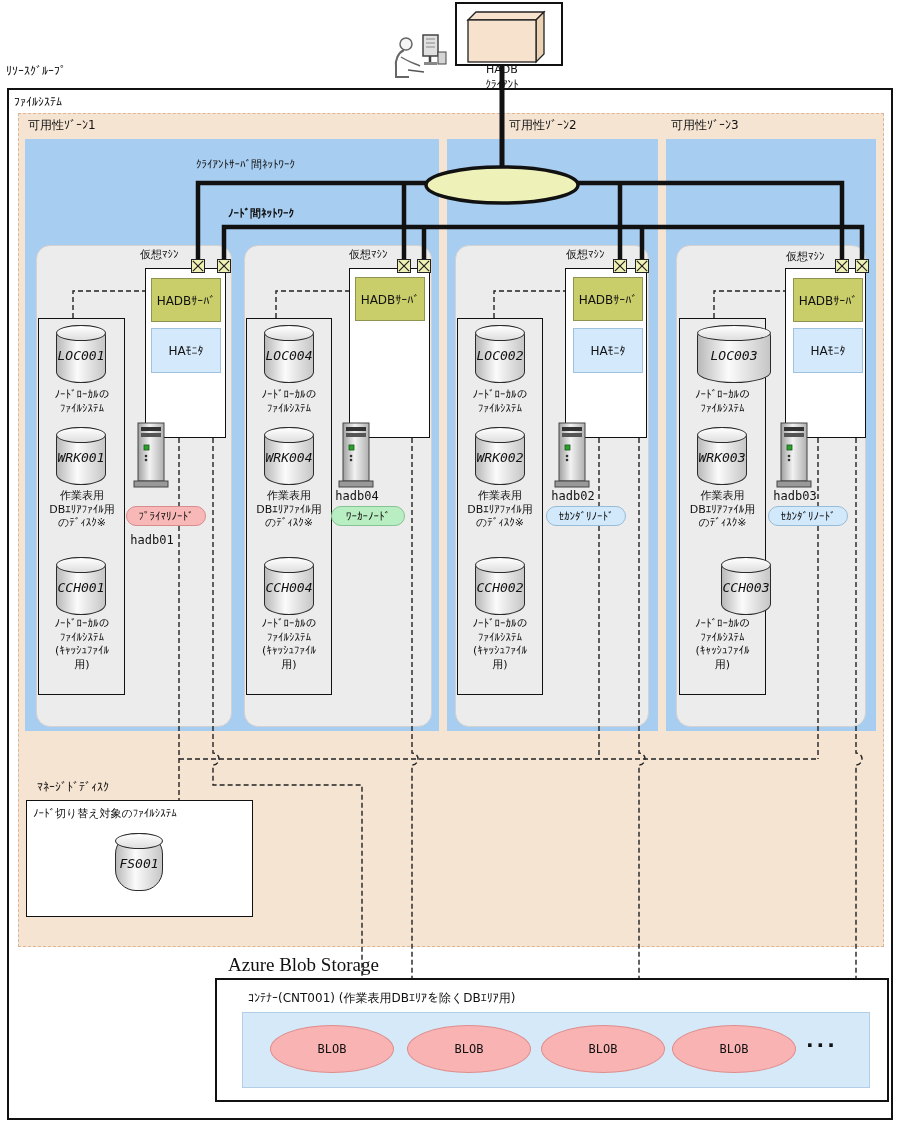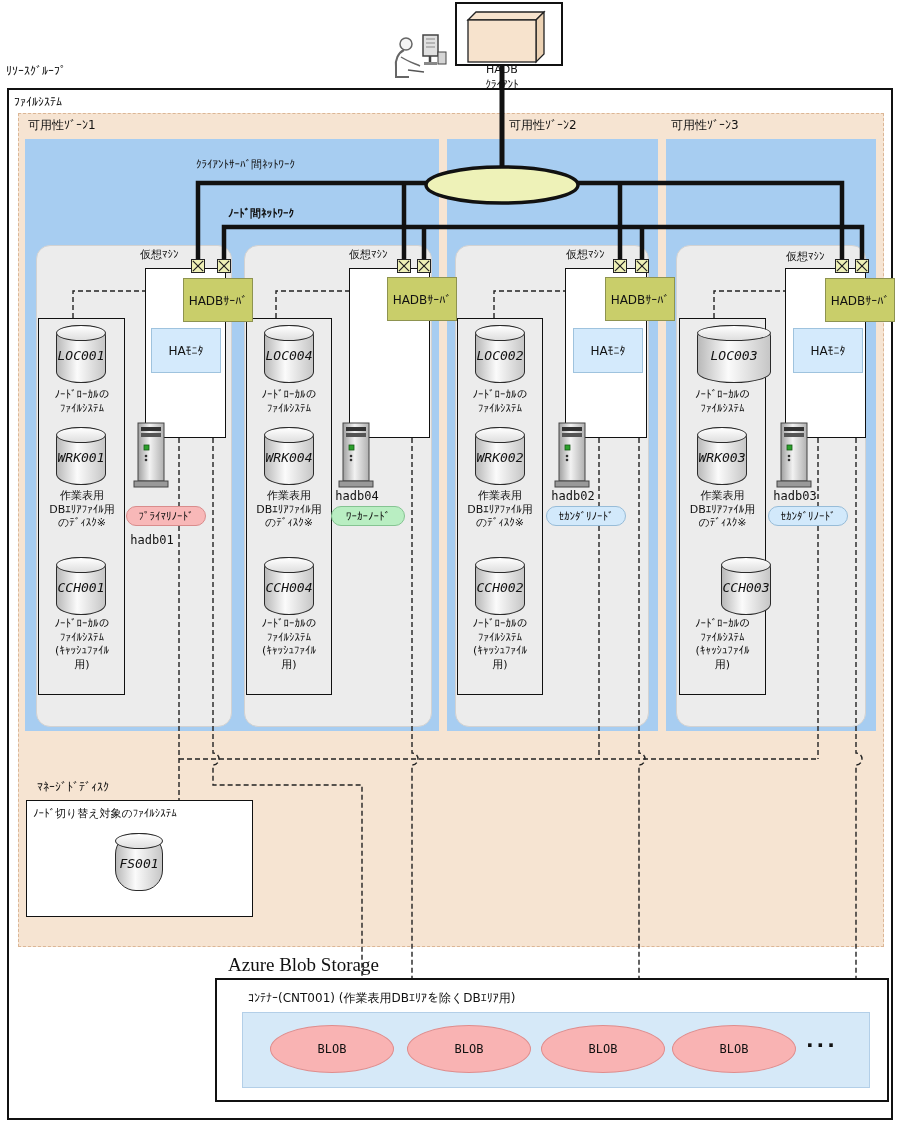--- a/index.html
+++ b/index.html
@@ -9,21 +9,21 @@
   .lbl{position:absolute;font-size:12px;line-height:14px;white-space:nowrap;color:#111;}
   .lbl-sm{font-size:11px;line-height:13px;}
   .mono{font-family:"DejaVu Sans Mono","Liberation Mono",monospace;}
   .ctr{text-align:center;}
   .rg{border:2px solid #111;background:#fff;}
   .peach{background:#f6e4d2;border:1.5px dashed #dcb695;}
   .blue{background:#a7cdf1;}
   .vmc{background:#ececec;border:1px solid #d2d2d2;border-radius:14px;}
   .whitebox{background:#fff;border:1.5px solid #111;}
   .diskbox{background:transparent;border:1.5px solid #111;}
-  .srv{background:#c9ce6a;border:1px solid #8e9350;font-size:12px;text-align:center;margin-left:32px;}
+  .srv{background:#c9ce6a;border:1px solid #8e9350;font-size:12px;text-align:center;}
   .mon{background:#d4eafc;border:1px solid #9fc3de;font-size:12px;text-align:center;}
   .nic{position:absolute;width:14px;height:14px;background:#eef0b6;border:1.5px solid #222;box-sizing:border-box;}
   .nic svg{display:block;width:100%;height:100%;}
   .capsule{position:absolute;height:20px;border-radius:10px;font-size:11px;line-height:20px;text-align:center;box-sizing:border-box;}
   .role-pink{background:#f8b8b8;border:1px solid #d98c8c;}
   .role-green{background:#b9eec2;border:1px solid #85c492;}
   .role-blue{background:#d2e9fb;border:1px solid #97bcd8;}
   .cyl{position:absolute;background:linear-gradient(90deg,#b9b9b9,#fbfbfb 42%,#c6c6c6);
        border:1.5px solid #2b2b2b;border-radius:50%/11px;box-sizing:border-box;}
   .cyl-top{position:absolute;left:-1.5px;top:-1.5px;width:100%;height:14px;border:1.5px solid #2b2b2b;

